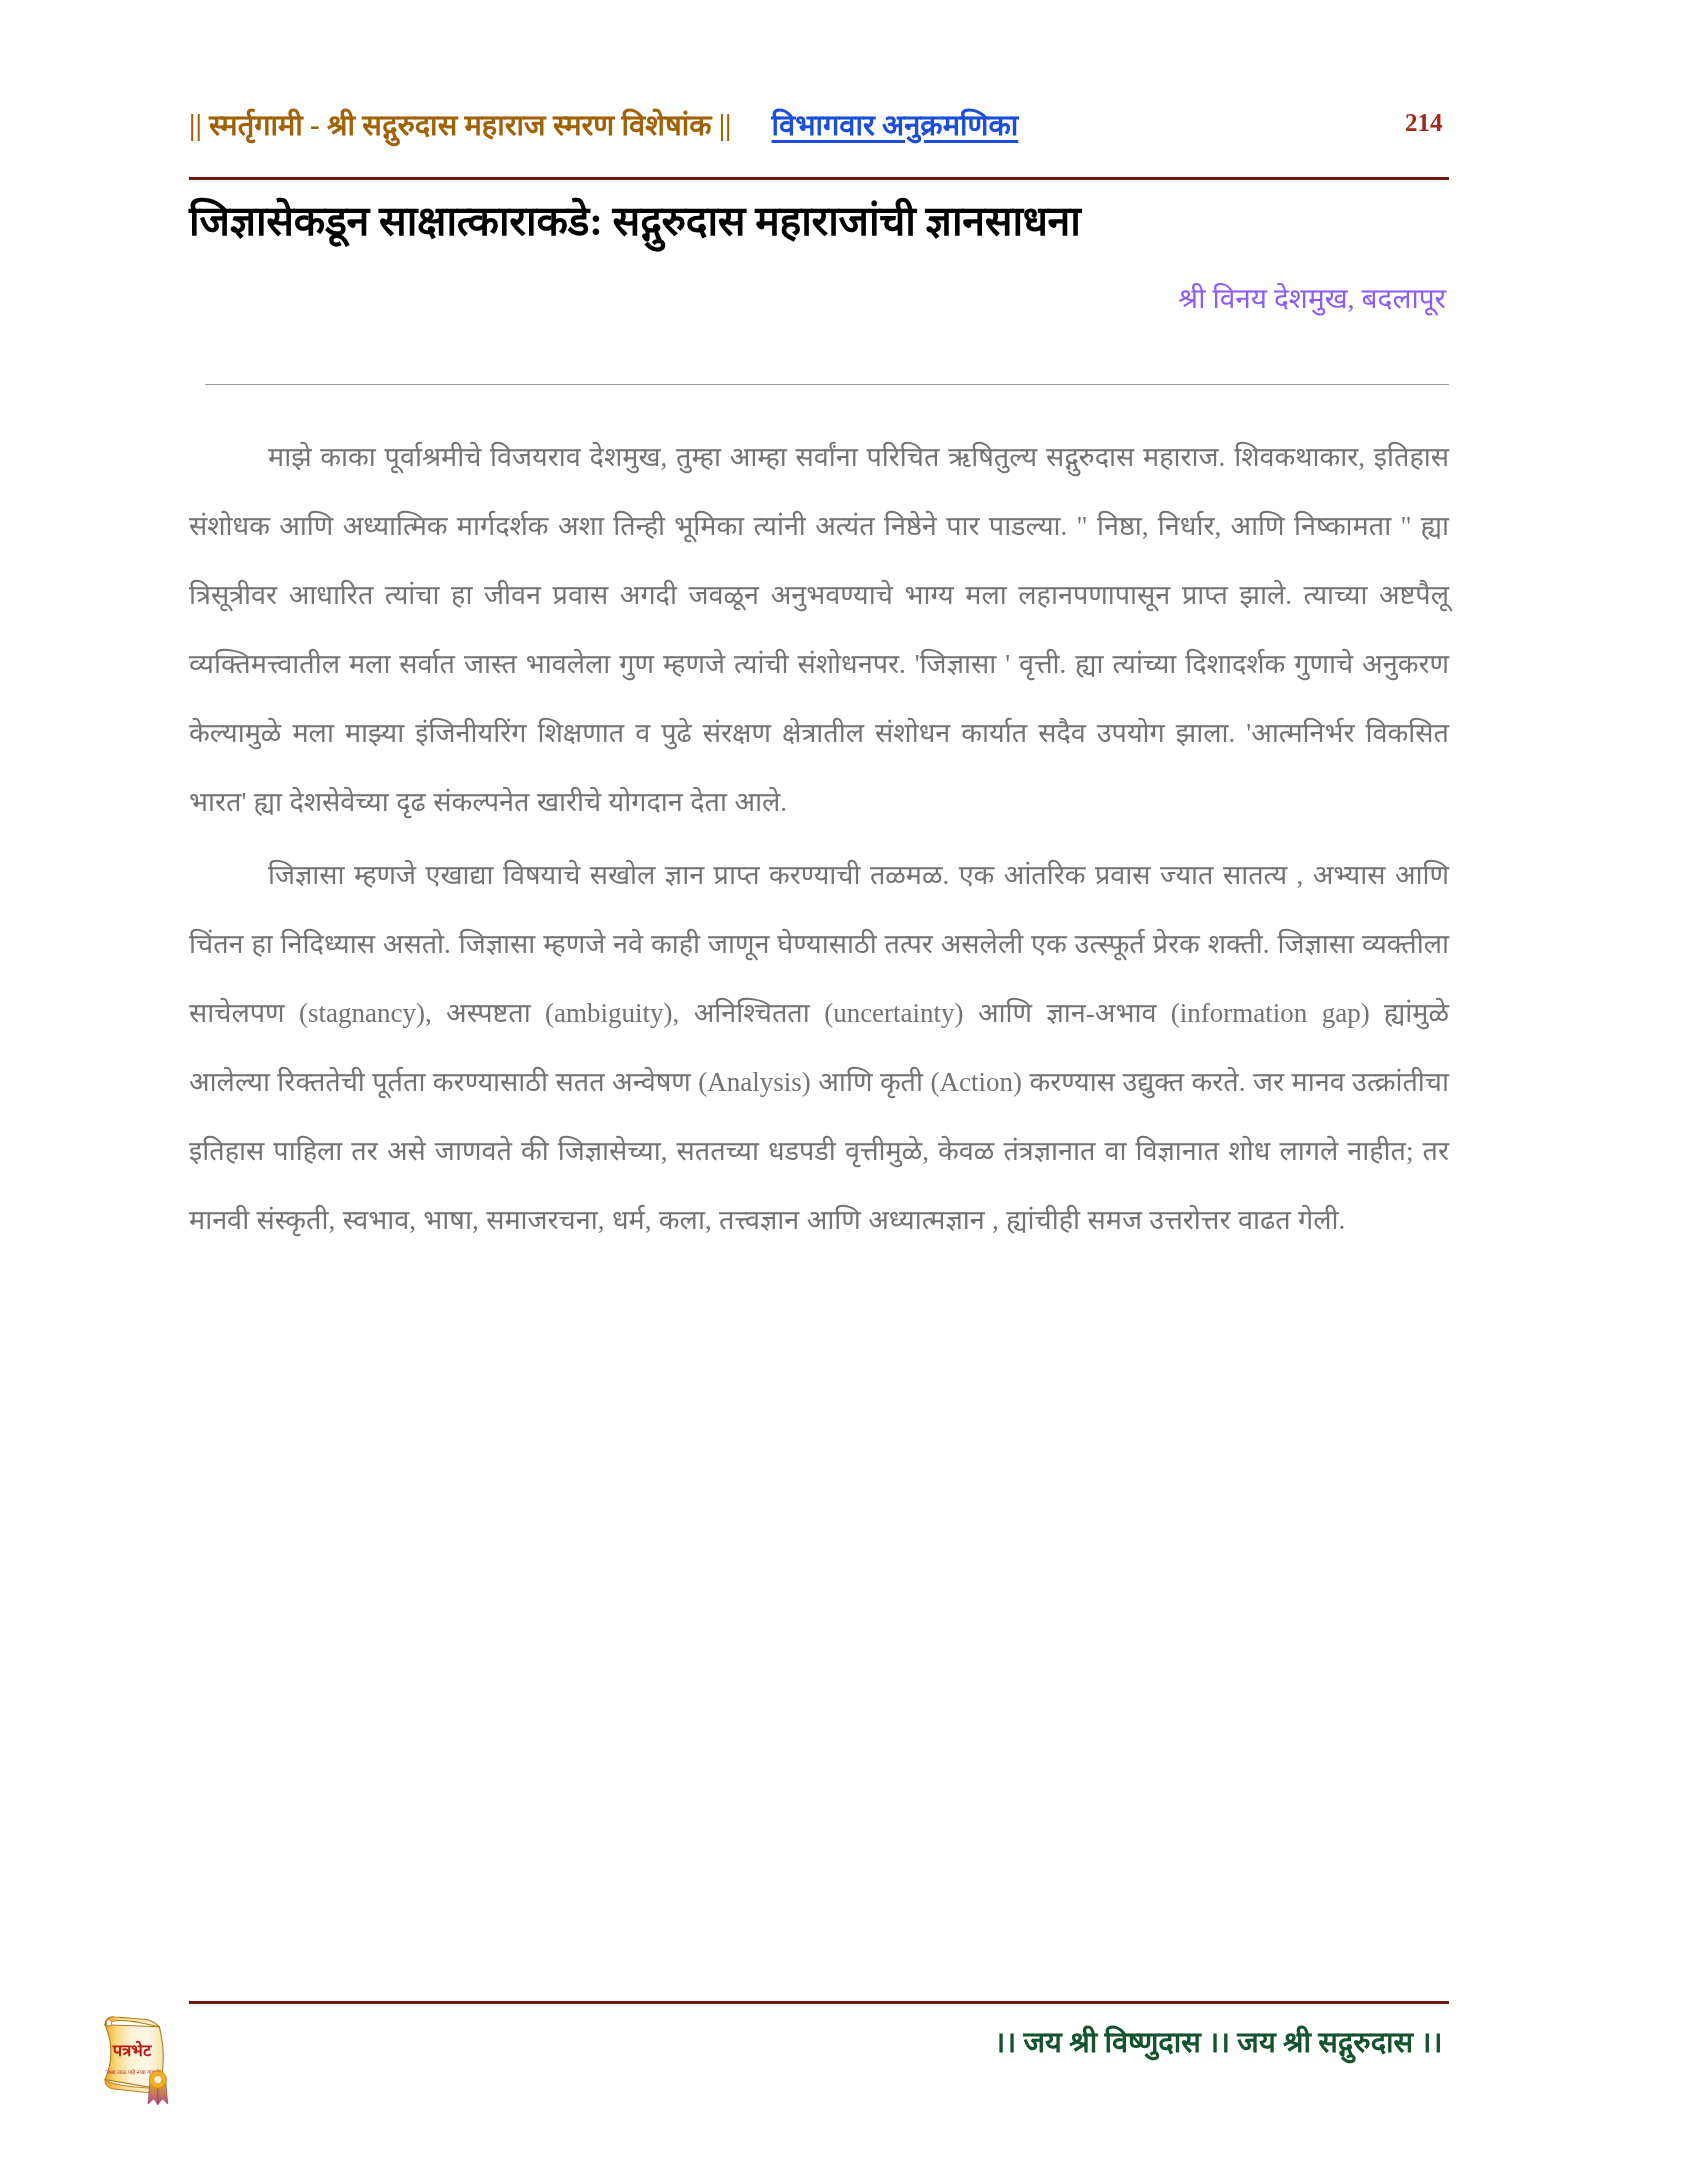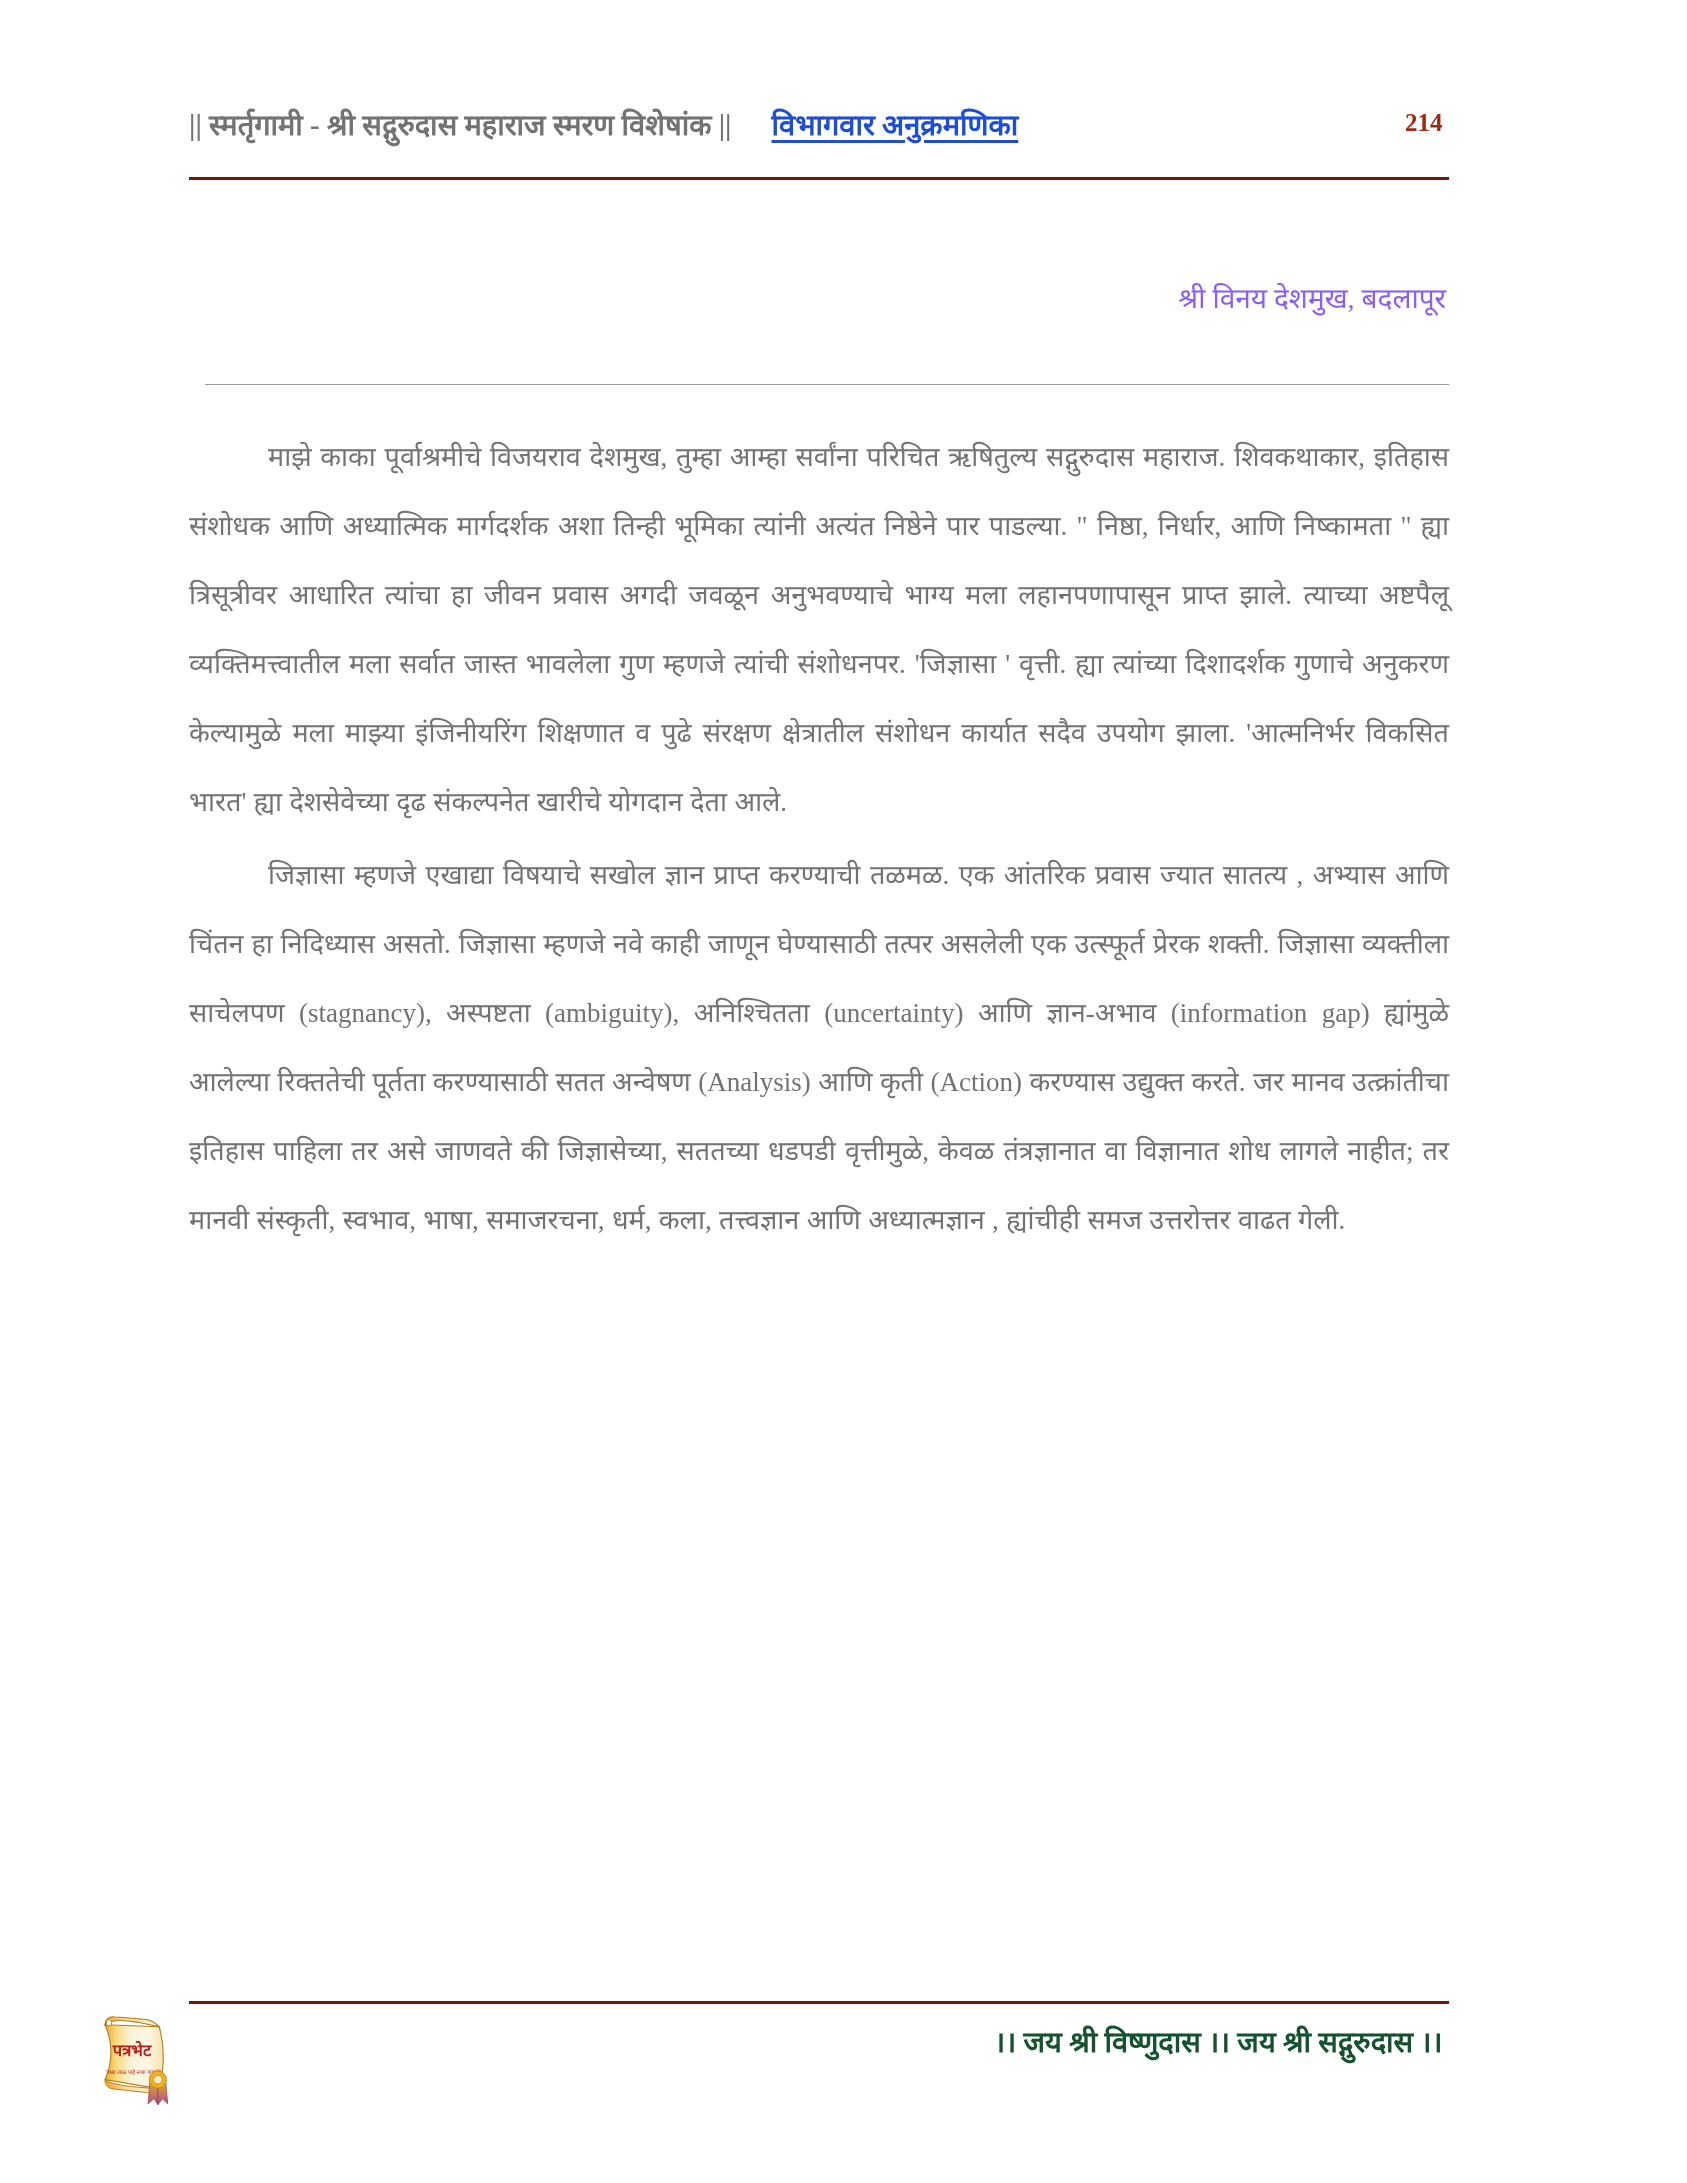--- a/index.html
+++ b/index.html
@@ -23,21 +23,21 @@
   .header {
     position: absolute;
     left: 189px;
     top: 93px;
     width: 1260px;
     height: 60px;
     display: flex;
     align-items: center;
   }
   .header-title {
-    color: #737373;
+    color: #a16207;
     font-size: 29px;
     font-weight: bold;
     white-space: nowrap;
     letter-spacing: 0px;
   }
   .header-link {
     color: #1d4ed8;
     font-size: 29px;
     font-weight: bold;
     text-decoration: underline;
@@ -162,20 +162,21 @@
 <div class="page">
 
   <div class="header">
     <span class="header-title">|| स्मर्तृगामी - श्री सद्गुरुदास महाराज स्मरण विशेषांक ||</span>
     <span class="header-link">विभागवार अनुक्रमणिका</span>
     <span class="header-pageno">214</span>
   </div>
 
   <div class="rule-top"></div>
 
+  <div class="doc-title">जिज्ञासेकडून साक्षात्काराकडे: सद्गुरुदास महाराजांची ज्ञानसाधना</div>
 
   <div class="doc-author">श्री विनय देशमुख, बदलापूर</div>
 
   <div class="rule-sub"></div>
 
   <div class="body-wrap">
     <p class="para indent">माझे काका पूर्वाश्रमीचे विजयराव देशमुख,  तुम्हा आम्हा सर्वांना परिचित  ऋषितुल्य सद्गुरुदास महाराज. शिवकथाकार, इतिहास संशोधक आणि अध्यात्मिक मार्गदर्शक अशा तिन्ही भूमिका त्यांनी अत्यंत निष्ठेने पार पाडल्या. " निष्ठा, निर्धार, आणि निष्कामता " ह्या त्रिसूत्रीवर आधारित  त्यांचा हा जीवन प्रवास अगदी जवळून अनुभवण्याचे भाग्य मला लहानपणापासून प्राप्त झाले.  त्याच्या अष्टपैलू व्यक्तिमत्त्वातील  मला सर्वात जास्त भावलेला  गुण म्हणजे त्यांची संशोधनपर.     'जिज्ञासा ' वृत्ती.   ह्या  त्यांच्या दिशादर्शक गुणाचे  अनुकरण केल्यामुळे  मला माझ्या इंजिनीयरिंग शिक्षणात व पुढे संरक्षण क्षेत्रातील  संशोधन  कार्यात   सदैव उपयोग झाला. 'आत्मनिर्भर विकसित भारत' ह्या  देशसेवेच्या दृढ संकल्पनेत खारीचे योगदान देता आले.</p>
     <p class="para indent">जिज्ञासा म्हणजे  एखाद्या विषयाचे सखोल ज्ञान प्राप्त करण्याची तळमळ. एक आंतरिक प्रवास  ज्यात सातत्य , अभ्यास आणि चिंतन हा निदिध्यास असतो. जिज्ञासा म्हणजे नवे काही जाणून घेण्यासाठी तत्पर असलेली एक उत्स्फूर्त प्रेरक शक्ती.  जिज्ञासा व्यक्तीला साचेलपण (stagnancy), अस्पष्टता (ambiguity), अनिश्चितता (uncertainty) आणि ज्ञान-अभाव (information gap) ह्यांमुळे आलेल्या रिक्ततेची पूर्तता करण्यासाठी सतत अन्वेषण (Analysis) आणि कृती (Action) करण्यास उद्युक्त करते. जर मानव उत्क्रांतीचा इतिहास पाहिला  तर असे  जाणवते की जिज्ञासेच्या,  सततच्या धडपडी वृत्तीमुळे, केवळ तंत्रज्ञानात वा विज्ञानात शोध लागले नाहीत;  तर मानवी संस्कृती, स्वभाव, भाषा, समाजरचना, धर्म, कला, तत्त्वज्ञान आणि अध्यात्मज्ञान , ह्यांचीही समज उत्तरोत्तर वाढत गेली.</p>
   </div>
 

